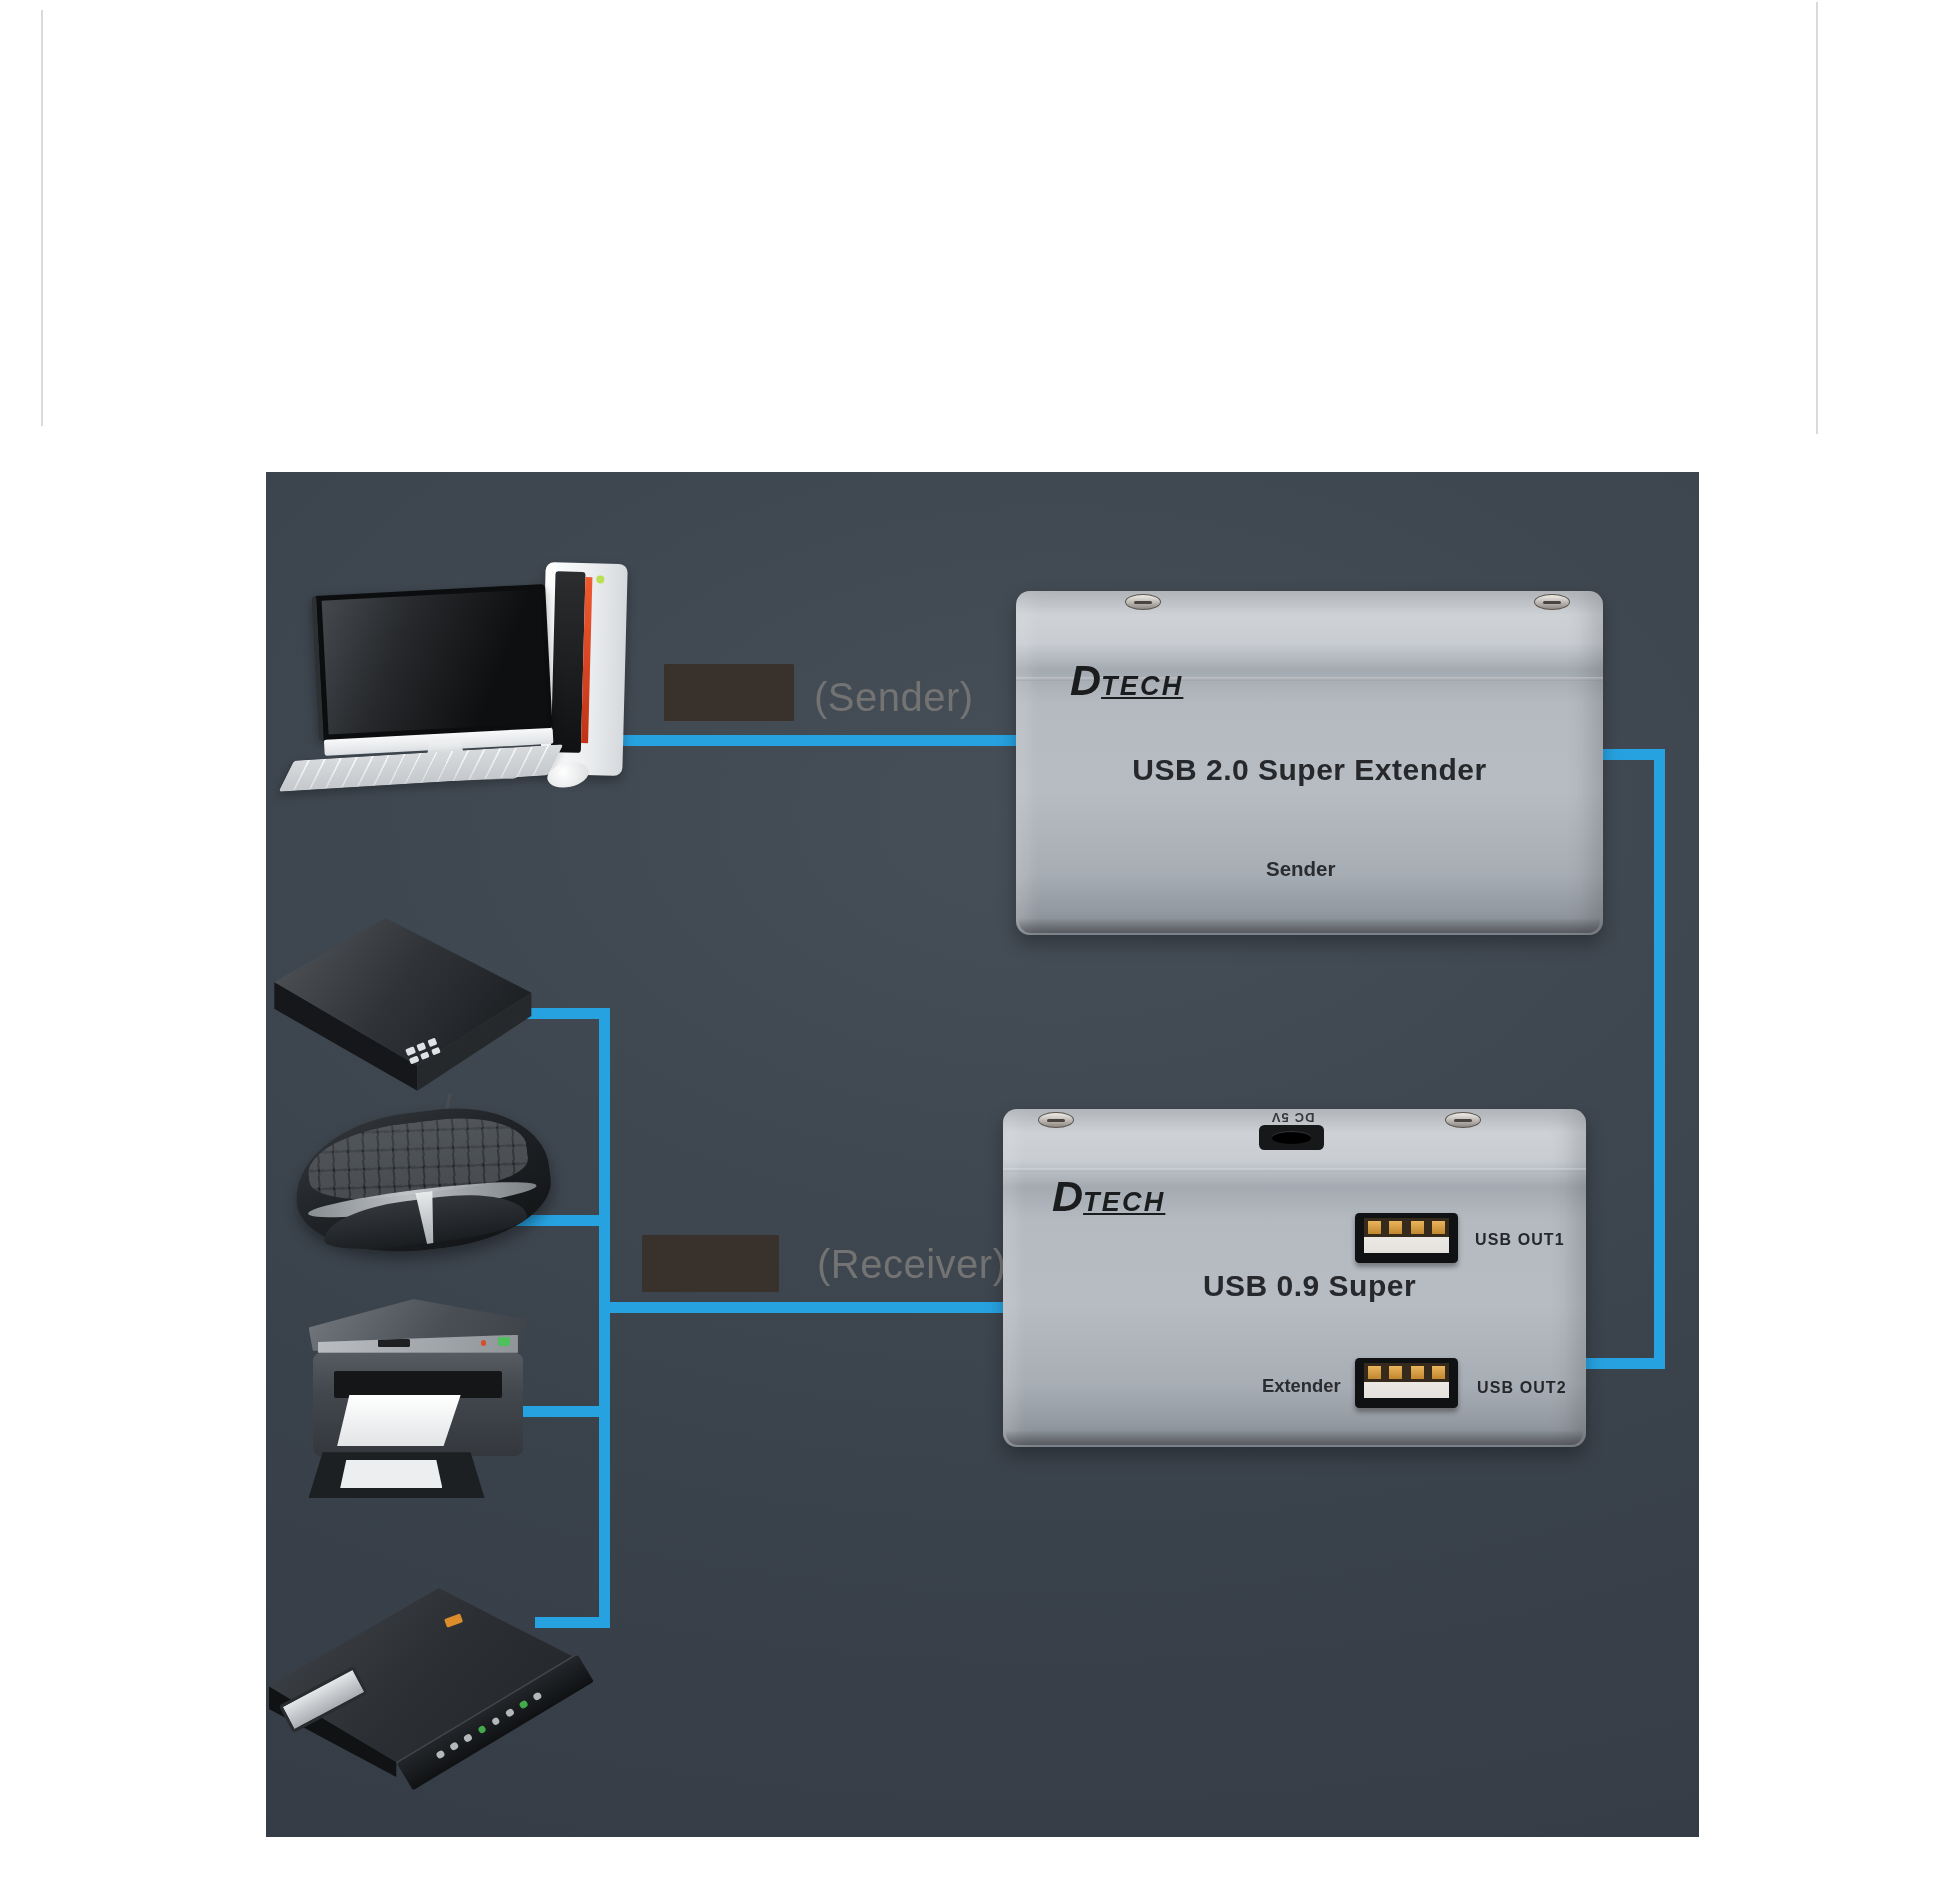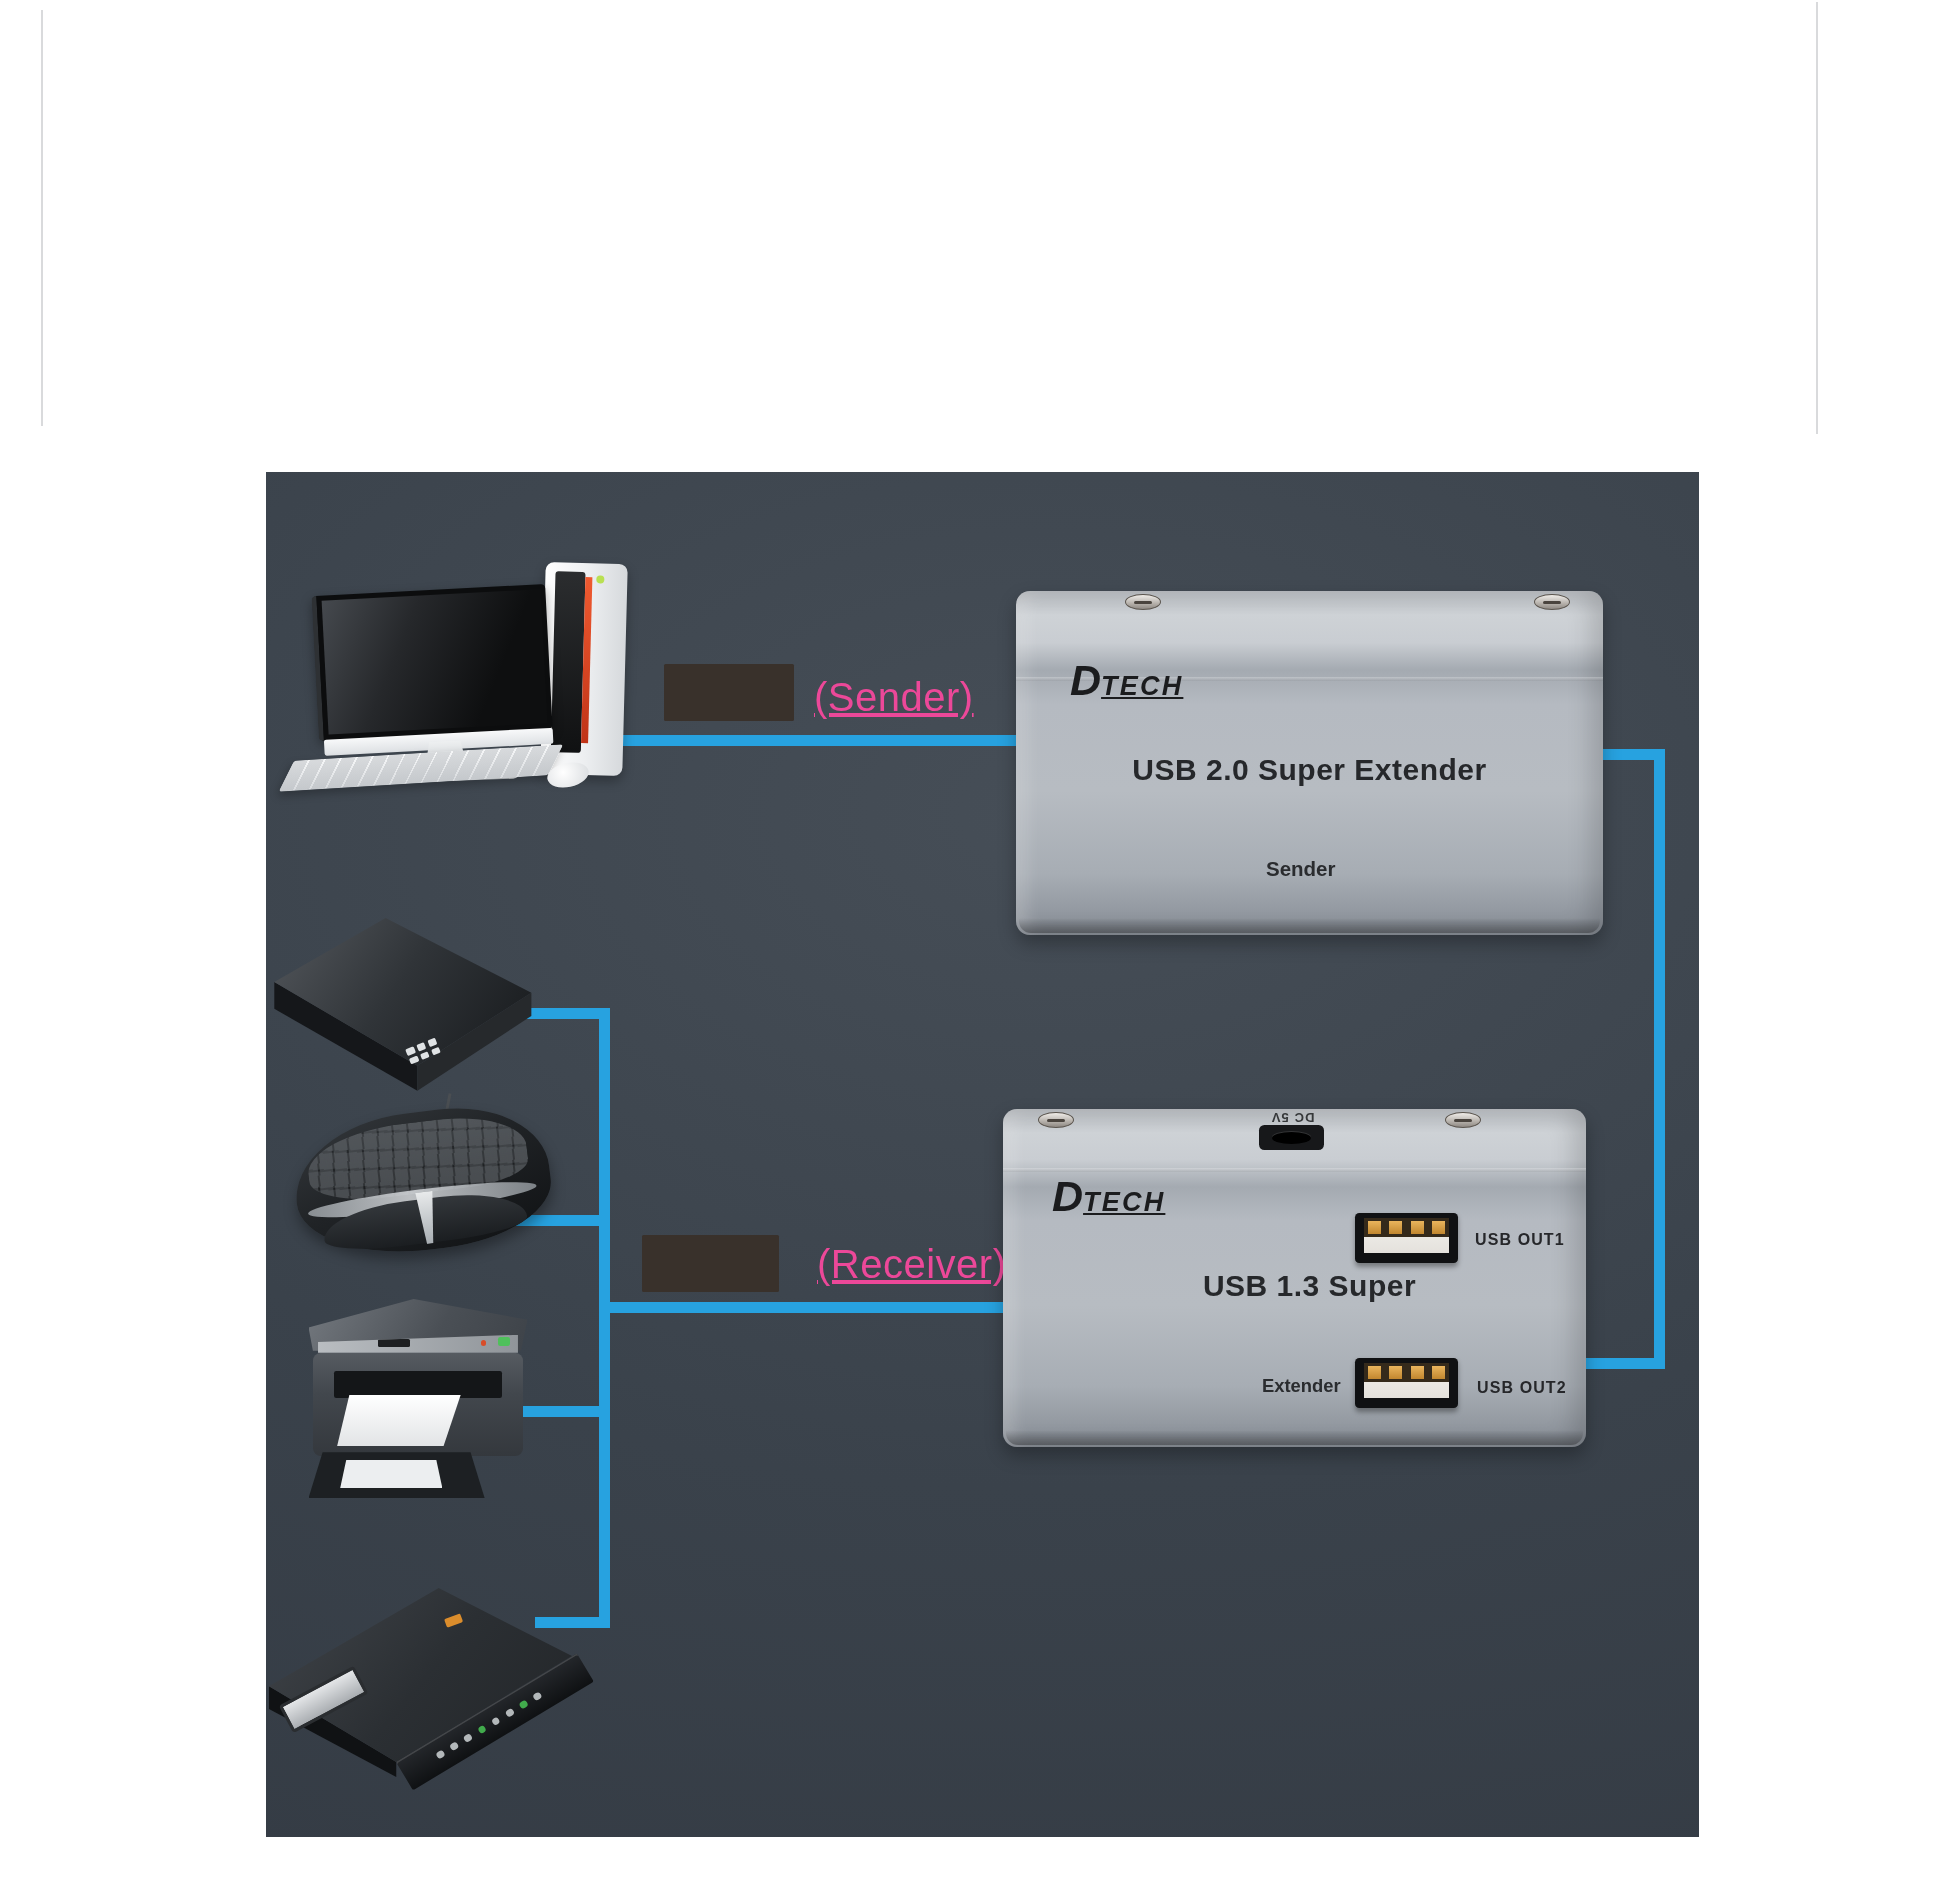--- a/index.html
+++ b/index.html
@@ -13,22 +13,22 @@
 
   
   .panel{position:absolute;left:266px;top:472px;width:1433px;height:1365px;
          background:radial-gradient(ellipse 140% 90% at 55% 25%, #464e57 0%, #3a424b 55%, #343b44 100%);}
 
   
   .bl{position:absolute;background:#27a2e0;z-index:5;}
 
   
   .tagbox{position:absolute;background:#39312b;z-index:6;border-radius:1.6px;}
-  .biglabel{position:absolute;color:#ec4899;font-size:40px;line-height:50px;height:50px;
-            letter-spacing:0.5px;z-index:6;white-space:nowrap;text-decoration:underline;}
+  .biglabel{position:absolute;color:#737373;font-size:40px;line-height:50px;height:50px;
+            letter-spacing:0.5px;z-index:6;white-space:nowrap;}
 
   
   .unit{position:absolute;z-index:10;border-radius:14px;
         background:linear-gradient(180deg,#b9bdc2 0%,#ced2d6 7%,#c9cdd2 15%,#a4aab1 23%,#b5bac1 33%,#b7bcc2 58%,#a7adb4 82%,#90969e 95%,#7a8089 100%);
         box-shadow:inset -12px 0 24px rgba(0,0,0,.16), inset 9.7px 0 16px rgba(255,255,255,.22), 0 8.6px 18.4px rgba(0,0,0,.28);}
   .unit .fold{position:absolute;left:0;right:0;height:4.3px;
         background:linear-gradient(180deg,rgba(255,255,255,.6),rgba(0,0,0,.14));opacity:.45;}
   .unit .lip{position:absolute;left:3.2px;right:3.2px;bottom:2.2px;height:15px;border-radius:0 0 12px 12px;
         background:linear-gradient(180deg,rgba(0,0,0,0),rgba(0,0,0,.30));}
   .screw{position:absolute;width:36px;height:16px;border-radius:50%;
@@ -294,21 +294,21 @@
       <div class="inner"></div>
       <div class="pins">
           <i></i>
           <i></i>
           <i></i>
           <i></i>
         </div>
     </div>
     <div class="portlabel" style="left:472px;top:122px;">USB OUT1</div>
 
-    <div class="unit-title" style="left:30px;right:0;top:160px;">USB 1.3 Super</div>
+    <div class="unit-title" style="left:30px;right:0;top:160px;">USB 0.9 Super</div>
 
     <div class="unit-role" style="left:259px;top:266px;font-size:18.4px;">Extender</div>
 
     <div class="usb" style="left:352px;top:249px;width:103px;height:50px;">
       <div class="inner"></div>
       <div class="pins">
           <i></i>
           <i></i>
           <i></i>
           <i></i>

